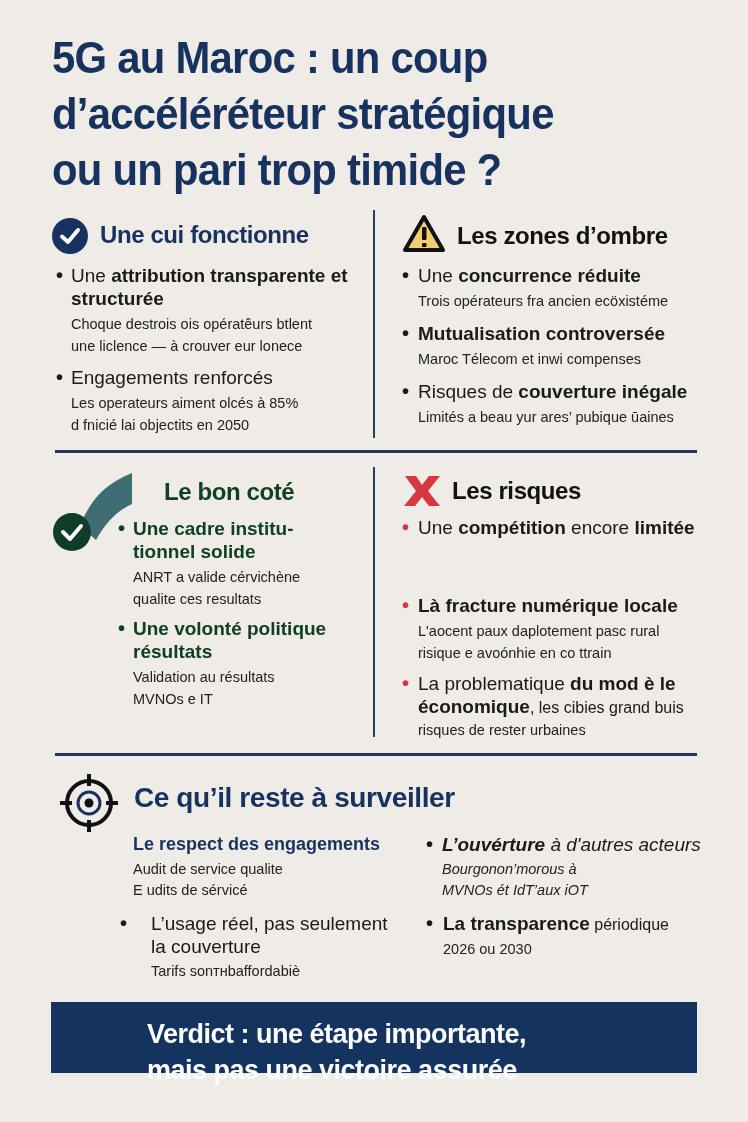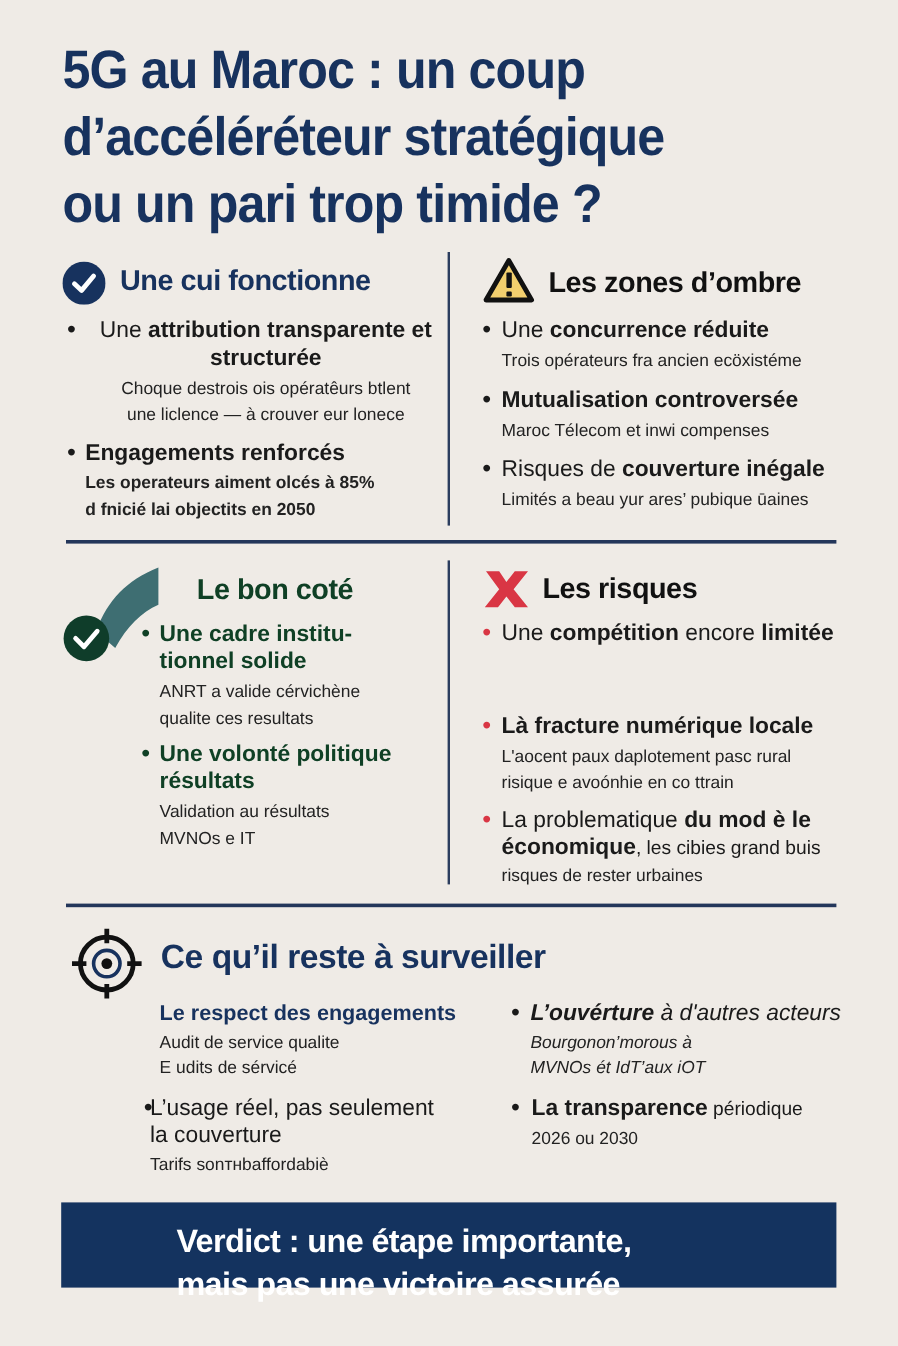--- a/index.html
+++ b/index.html
@@ -39,32 +39,32 @@
 
 <div class="abs" style="left:52px;top:218px;width:320px;">
   <svg class="icon" style="left:0;top:0;" width="36" height="36" viewBox="0 0 36 36">
     <circle cx="18" cy="18" r="18" fill="#17325e"></circle>
     <path d="M10 18.5 L16 24 L26 12" stroke="#fff" stroke-width="4" fill="none" stroke-linecap="round" stroke-linejoin="round"></path>
   </svg>
   <div class="abs sec-head navy" style="left:48px;top:3px;">Une cui fonctionne</div>
 
   <div class="item" style="left:0;top:46px;width:320px;">
     <span class="bullet" style="left:4px;">•</span>
-    <div style="margin-left:19px;text-align:center;">
+    <div style="margin-left:19px;">
       <div class="it-title"><span>Une </span><b>attribution transparente et structurée</b></div>
       <div class="it-desc">
         <div>Choque destrois ois opératêurs btlent</div>
         <div>une liclence — à crouver eur lonece</div>
       </div>
     </div>
   </div>
 
   <div class="item" style="left:0;top:148px;width:320px;">
     <span class="bullet" style="left:4px;">•</span>
-    <div style="margin-left:19px;font-weight:bold;">
+    <div style="margin-left:19px;">
       <div class="it-title">Engagements renforcés</div>
       <div class="it-desc">
         <div>Les operateurs aiment olcés à 85%</div>
         <div>d fnicié lai objectits en 2050</div>
       </div>
     </div>
   </div>
 </div>
 
 <div class="abs" style="left:400px;top:214px;width:330px;">
@@ -188,21 +188,21 @@
       <div class="it-title"><b>L’ouvérture</b><span> à d'autres acteurs</span></div>
       <div class="it-desc" style="line-height:21px;">
         <div>Bourgonon’morous à</div>
         <div>MVNOs ét IdT’aux iOT</div>
       </div>
     </div>
   </div>
 
   <div class="item" style="left:64px;top:142px;width:300px;">
     <span class="bullet" style="left:0;">•</span>
-    <div style="margin-left:5px;">
+    <div style="margin-left:31px;">
       <div class="it-title">L’usage réel, pas seulement</div>
       <div class="it-title">la couverture</div>
       <div class="it-desc" style="margin-top:2px;">Tarifs sonтнbaffordabiè</div>
     </div>
   </div>
 
   <div class="item" style="left:370px;top:142px;width:300px;">
     <span class="bullet" style="left:0;">•</span>
     <div style="margin-left:17px;">
       <div class="it-title"><b>La transparence</b><span style="font-size:16px;"> périodique</span></div>

